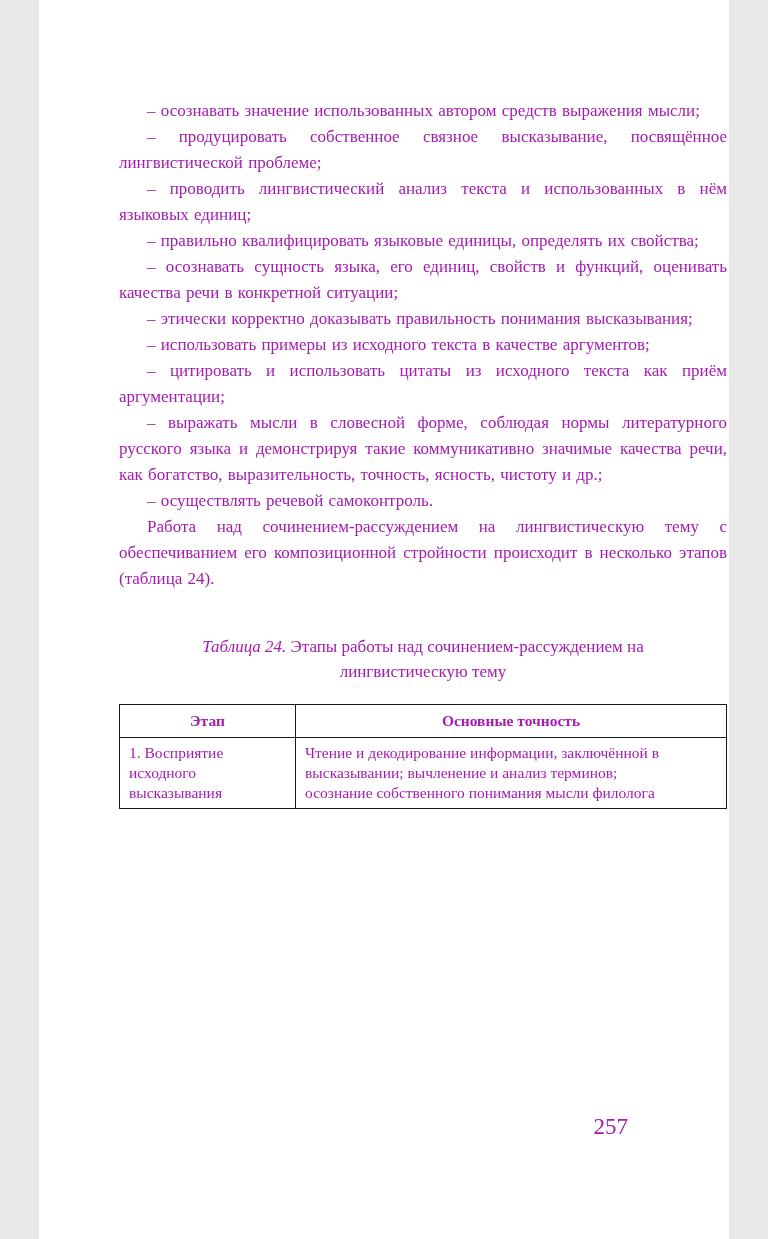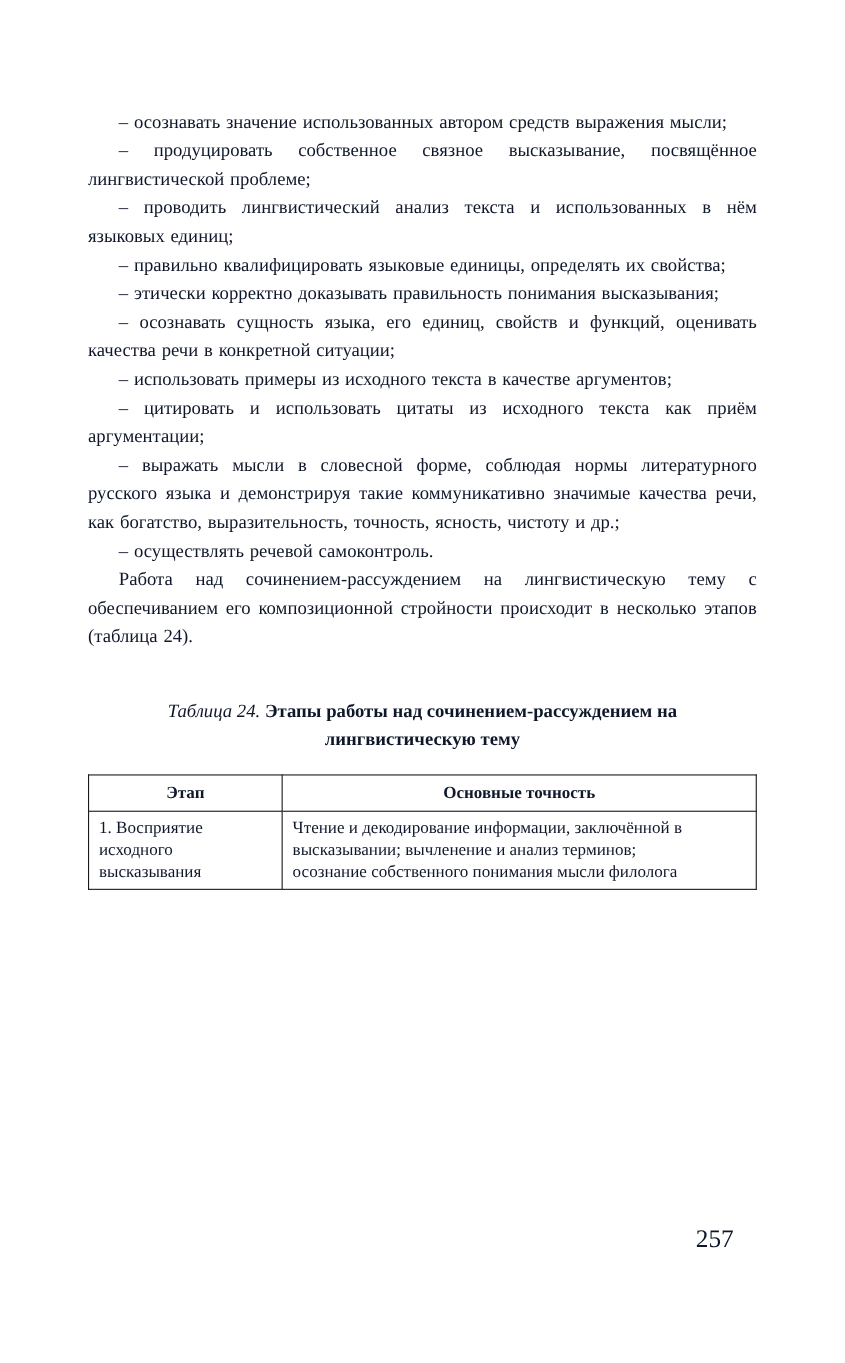--- a/index.html
+++ b/index.html
@@ -1,23 +1,23 @@
 <!DOCTYPE html>
 <html lang="ru"><head>
 <meta charset="utf-8">
 <style>
   html, body { margin: 0; padding: 0; background: #e8e8e8; }
   .page {
     position: relative;
-    width: 768px;
+    width: 690px;
     height: 1239px;
     margin: 0 auto;
     background: #ffffff;
     font-family: "Liberation Serif", "DejaVu Serif", serif;
-    color: #0f172a;
+    color: #a21caf;
     overflow: hidden;
     box-sizing: border-box;
   }
   .content {
     position: absolute;
     left: 80px;
     top: 98px;
     width: 608px;
   }
   .body-par {
@@ -33,21 +33,21 @@
     text-align: center;
     font-size: 17px;
     line-height: 25px;
     padding: 0 30px;
   }
   .caption-label {
     font-style: italic;
     font-weight: normal;
   }
   .caption-title {
-    font-weight: bold;
+    font-weight: normal;
   }
   table.data-table {
     width: 100%;
     margin-top: 20px;
     border-collapse: collapse;
   }
   table.data-table th,
   table.data-table td {
     border: 1.6px solid #1a1a1a;
     font-size: 15.5px;
@@ -75,22 +75,22 @@
 </head>
 <body>
 
 <div class="page">
   <div class="content">
 
     <p class="body-par">– осознавать значение использованных автором средств выражения мысли;</p>
     <p class="body-par">– продуцировать собственное связное высказывание, посвящённое лингвистической проблеме;</p>
     <p class="body-par">– проводить лингвистический анализ текста и использованных в нём языковых единиц;</p>
     <p class="body-par">– правильно квалифицировать языковые единицы, определять их свойства;</p>
+    <p class="body-par">– осознавать сущность языка, его единиц, свойств и функций, оценивать качества речи в конкретной ситуации;</p>
     <p class="body-par">– этически корректно доказывать правильность понимания высказывания;</p>
-    <p class="body-par">– осознавать сущность языка, его единиц, свойств и функций, оценивать качества речи в конкретной ситуации;</p>
     <p class="body-par">– использовать примеры из исходного текста в качестве аргументов;</p>
     <p class="body-par">– цитировать и использовать цитаты из исходного текста как приём аргументации;</p>
     <p class="body-par">– выражать мысли в словесной форме, соблюдая нормы литературного русского языка и демонстрируя такие коммуникативно значимые качества речи, как богатство, выразительность, точность, ясность, чистоту и др.;</p>
     <p class="body-par">– осуществлять речевой самоконтроль.</p>
 
     <p class="body-par">Работа над сочинением-рассуждением на лингвистическую тему с обеспечиванием его композиционной стройности происходит в несколько этапов (таблица 24).</p>
 
     <div class="table-caption">
       <span class="caption-label">Таблица 24.</span>
       <span class="caption-title">Этапы работы над сочинением-рассуждением на лингвистическую тему</span>

